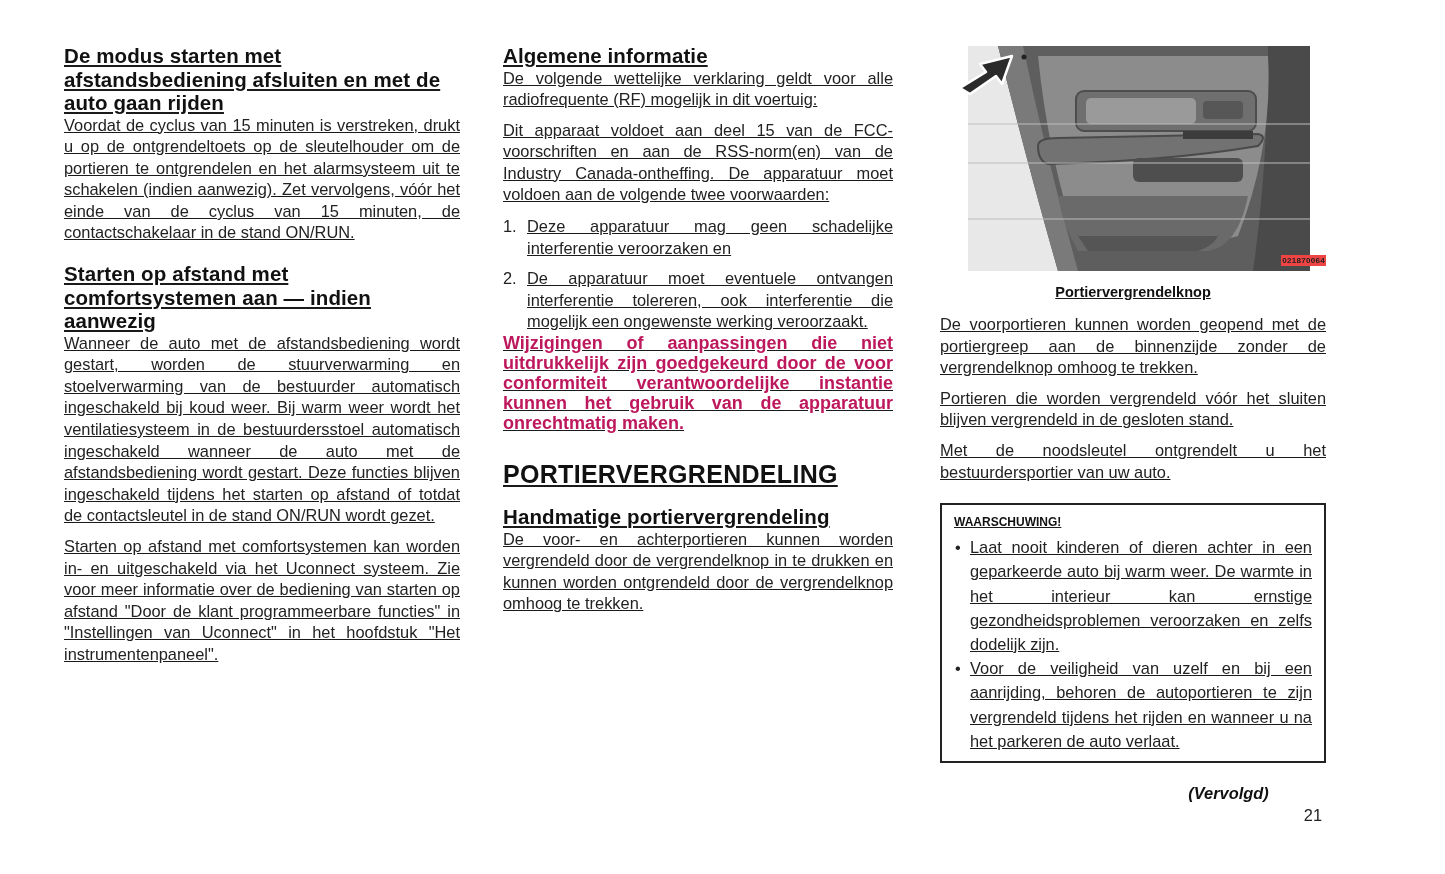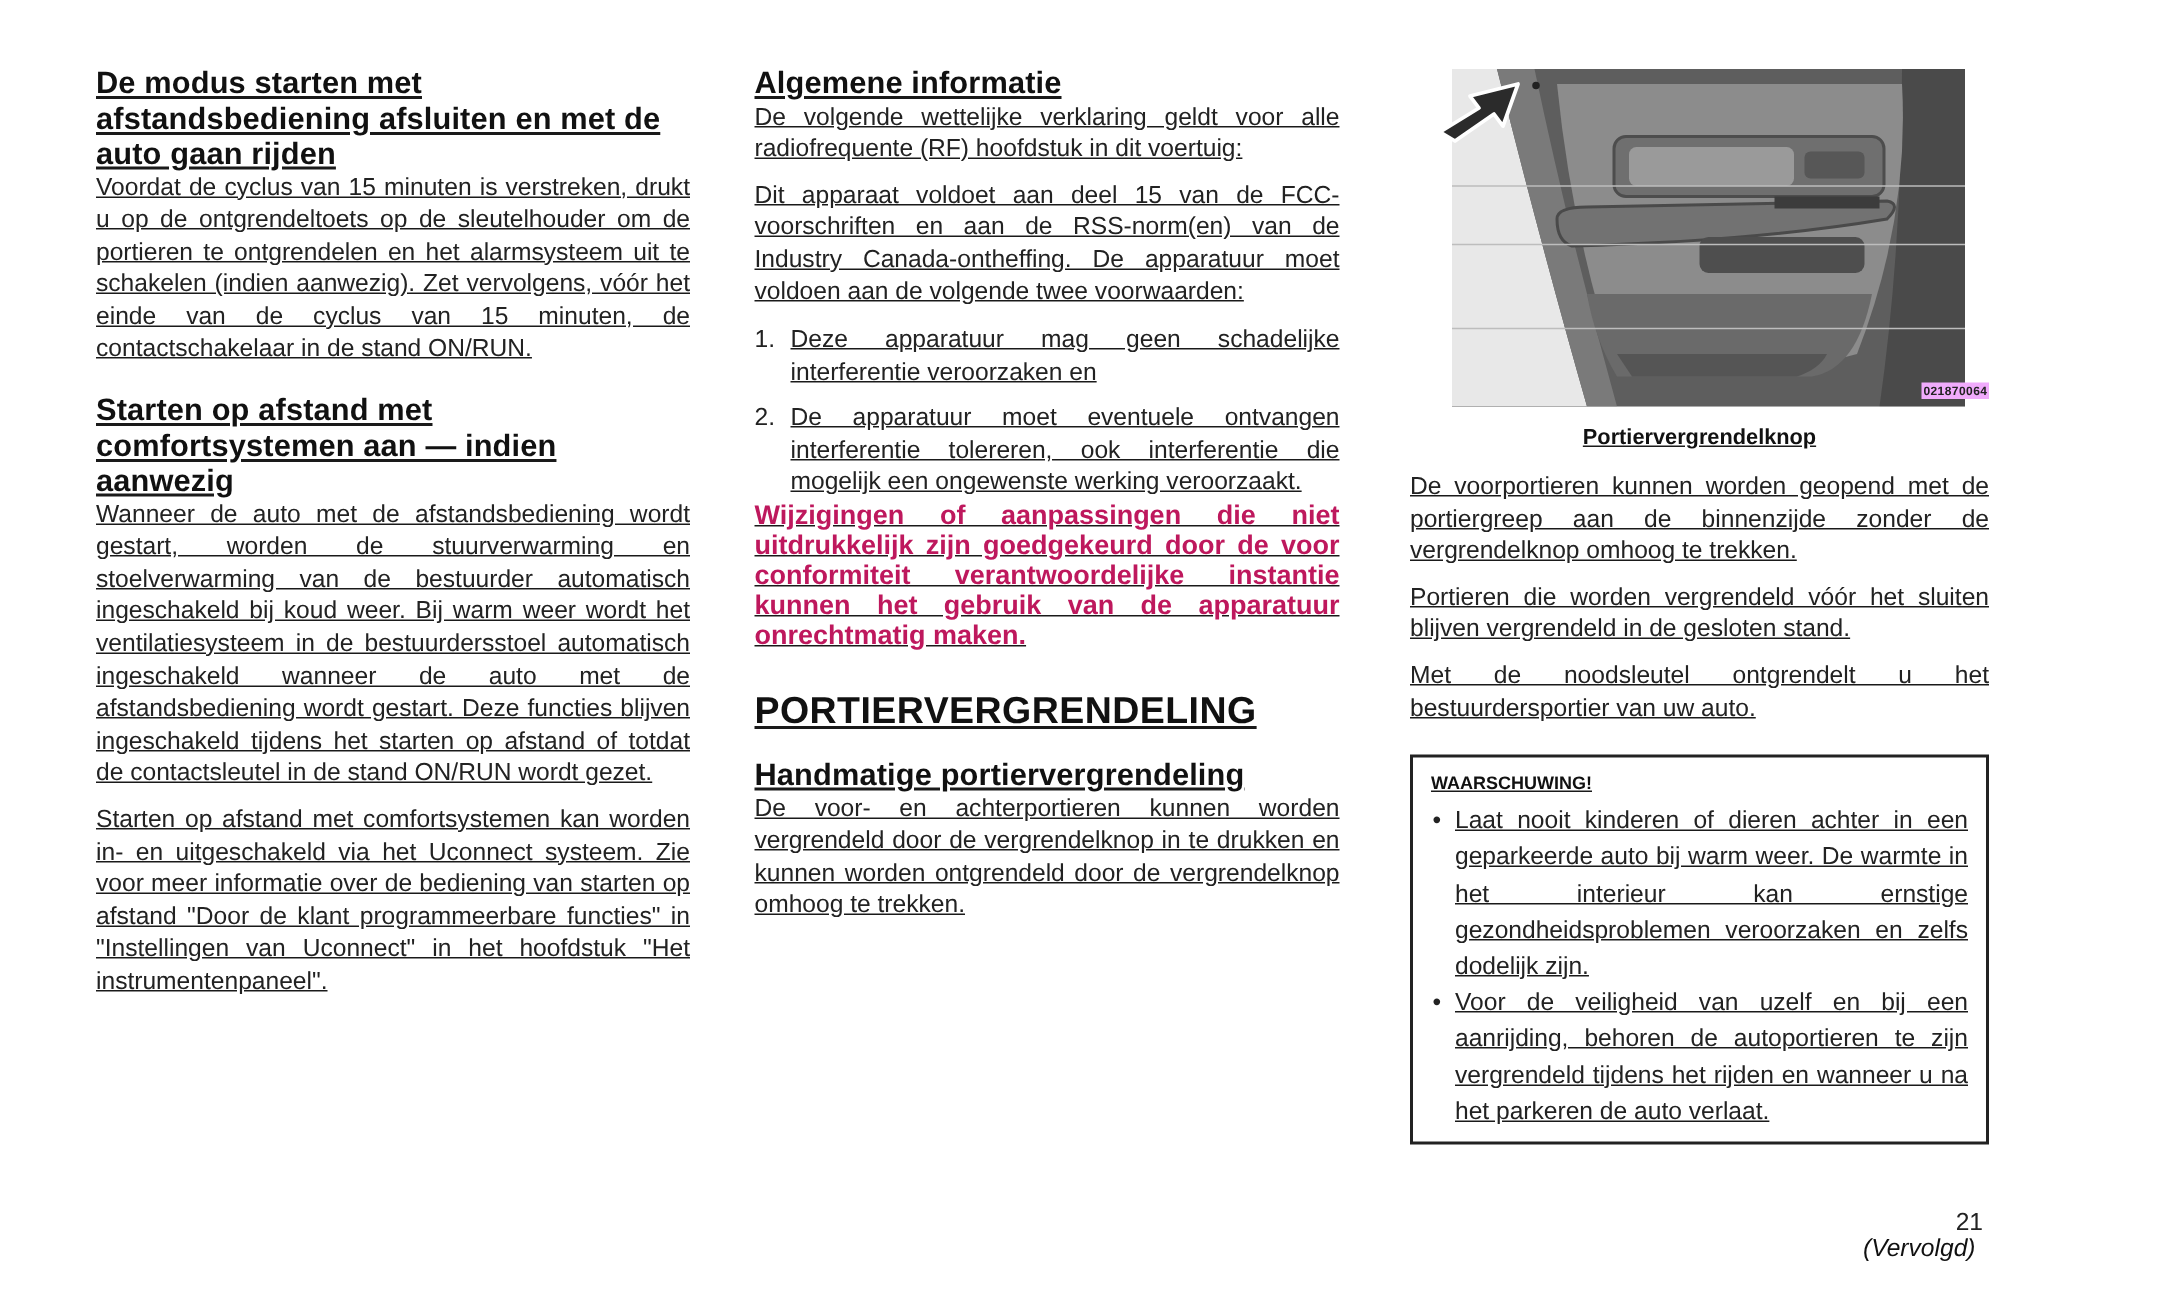--- a/index.html
+++ b/index.html
@@ -20,51 +20,51 @@
     ol.list { list-style: none; margin-top: 10px; }
     ol.list li { position: relative; padding-left: 24px; font-size: 16.4px; line-height: 21.6px; text-align: justify; color: #222; }
     ol.list li + li { margin-top: 9px; }
     ol.list li .num { position: absolute; left: 0; top: 0; }
 
     .note-title { font-weight: bold; font-size: 16.4px; line-height: 22px; margin-top: 10px; color: #111; }
     .note-body { font-weight: bold; font-size: 18px; line-height: 20px; text-align: justify; color: #be185d; }
 
     .figure { position: relative; width: 386px; height: 230px; }
     .photo { position: absolute; left: 28px; top: 2px; width: 342px; height: 225px; background: #6b6b6b; overflow: hidden; }
-    .fig-id { position: absolute; right: 0; bottom: 8px; font-size: 8px; font-weight: bold; color: #222; background: #f0abfc; padding: 1px 1px; letter-spacing: 0.3px; }
+    .fig-id { position: absolute; right: 0; bottom: 8px; font-size: 8px; font-weight: bold; color: #222; background: #ef4444; padding: 1px 1px; letter-spacing: 0.3px; }
     .caption { text-align: center; font-weight: bold; font-size: 14.5px; line-height: 20px; margin-top: 8px; color: #111; }
 
     .warning { margin-top: 20px; border: 2px solid #222; padding: 6px 12px 8px 12px; }
     .warning-title { font-weight: bold; font-size: 12px; line-height: 22px; color: #111; }
     ul.warn-list { list-style: none; margin-top: 2px; }
     ul.warn-list li { position: relative; padding-left: 16px; font-size: 16.4px; line-height: 24.2px; text-align: justify; color: #222; }
     ul.warn-list li .bullet { position: absolute; left: 1px; top: 0; }
 
-    .footer-cont { position: absolute; left: 1140px; width: 177px; top: 782px; text-align: right; font-weight: normal; font-style: italic; font-size: 16.4px; line-height: 22px; color: #111; margin-top: 39px; }
+    .footer-cont { position: absolute; left: 1140px; width: 177px; top: 782px; text-align: center; font-weight: bold; font-style: italic; font-size: 16.4px; line-height: 22px; color: #111; }
     .page-num { position: absolute; left: 1240px; width: 82px; top: 804px; text-align: right; font-size: 16.4px; line-height: 22px; color: #222; }
   </style>
 </head>
 <body>
 
 <div class="col col-1">
   <section>
     <h2 class="h2">De modus starten met afstandsbediening afsluiten en met de auto gaan rijden</h2>
     <p class="body">Voordat de cyclus van 15 minuten is verstreken, drukt u op de ontgrendeltoets op de sleutelhouder om de portieren te ontgrendelen en het alarmsysteem uit te schakelen (indien aanwezig). Zet vervolgens, vóór het einde van de cyclus van 15 minuten, de contactschakelaar in de stand ON/RUN.</p>
   </section>
   <section class="mt-sec">
     <h2 class="h2">Starten op afstand met comfortsystemen aan — indien aanwezig</h2>
     <p class="body">Wanneer de auto met de afstandsbediening wordt gestart, worden de stuurverwarming en stoelverwarming van de bestuurder automatisch ingeschakeld bij koud weer. Bij warm weer wordt het ventilatiesysteem in de bestuurdersstoel automatisch ingeschakeld wanneer de auto met de afstandsbediening wordt gestart. Deze functies blijven ingeschakeld tijdens het starten op afstand of totdat de contactsleutel in de stand ON/RUN wordt gezet.</p>
     <p class="body">Starten op afstand met comfortsystemen kan worden in- en uitgeschakeld via het Uconnect systeem. Zie voor meer informatie over de bediening van starten op afstand "Door de klant programmeerbare functies" in "Instellingen van Uconnect" in het hoofdstuk "Het instrumentenpaneel".</p>
   </section>
 </div>
 
 <div class="col col-2">
   <section>
     <h2 class="h2">Algemene informatie</h2>
-    <p class="body">De volgende wettelijke verklaring geldt voor alle radiofrequente (RF) hoofdstuk in dit voertuig:</p>
+    <p class="body">De volgende wettelijke verklaring geldt voor alle radiofrequente (RF) mogelijk in dit voertuig:</p>
     <p class="body">Dit apparaat voldoet aan deel 15 van de FCC-voorschriften en aan de RSS-norm(en) van de Industry Canada-ontheffing. De apparatuur moet voldoen aan de volgende twee voorwaarden:</p>
     <ol class="list">
       <li>
         <span class="num">1.</span>
         <span>Deze apparatuur mag geen schadelijke interferentie veroorzaken en</span>
       </li>
       <li>
         <span class="num">2.</span>
         <span>De apparatuur moet eventuele ontvangen interferentie tolereren, ook interferentie die mogelijk een ongewenste werking veroorzaakt.</span>
       </li>

